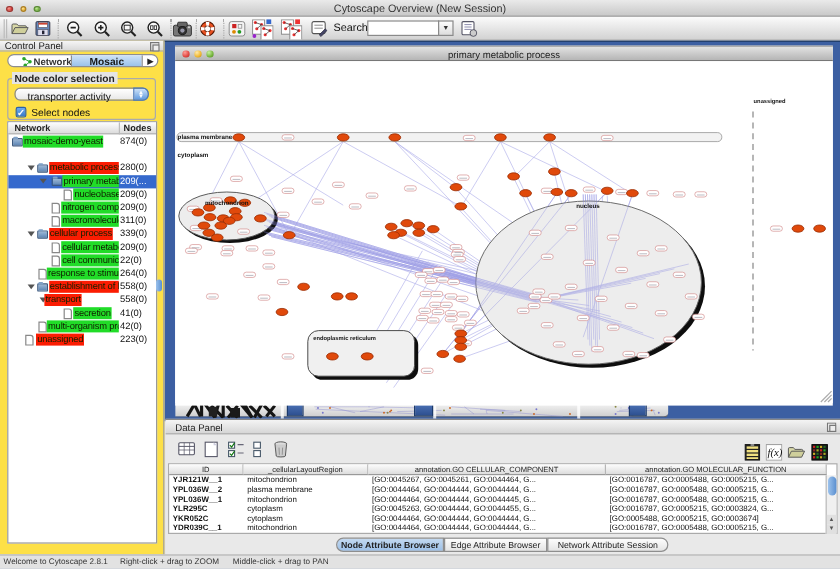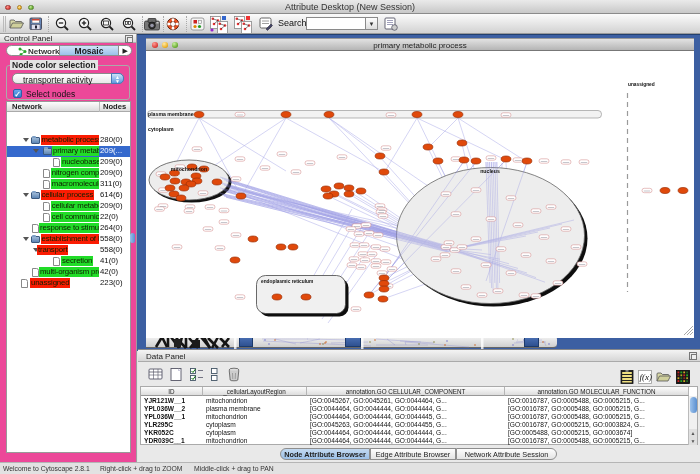--- a/index.html
+++ b/index.html
@@ -15,21 +15,21 @@
 
 #desktop{left:137px;top:34px;width:563px;height:317px;background:#3c5fa2;border-top:1px solid #23406e}
 
 #netwin{left:146px;top:38px;width:548px;height:300px;background:#fff}
 #nettitle{position:absolute;left:0;top:0;width:548px;height:13px;background:linear-gradient(#e2e2e2,#b5b5b5);border-bottom:1px solid #777;border-top:1px solid #999}
 #nettitle .t{position:absolute;left:0;right:0;top:2px;text-align:center;font-size:8px;color:#222}
 
 #peek{left:146px;top:335px;width:411px;height:13px;background:linear-gradient(#f4f4f4,#cfcfcf);border-top:1px solid #999;border-bottom:1px solid #666;border-radius:0 4px 4px 0}
 .bluesq{position:absolute;top:336px;width:14px;height:11px;background:linear-gradient(#4a70b4,#2e5090);border:1px solid #1c3a6b}
 
-#cp{left:0;top:34px;width:137px;height:428px;background:#ec4899;border-right:1px solid #9e9e9e}
+#cp{left:0;top:34px;width:137px;height:428px;background:#fde047;border-right:1px solid #9e9e9e}
 #cptitle{position:absolute;left:0;top:0;width:136px;height:9px;background:linear-gradient(#f6f6f6,#d9d9d9);border-bottom:1px solid #b0b0b0;font-size:8px;color:#222}
 #cptitle span{position:absolute;left:4px;top:0px}
 #tabs{position:absolute;left:6px;top:11px;width:126px;height:11px;background:#fff;border:1px solid #8e8e8e;border-radius:6px;overflow:hidden}
 #tabs .net{position:absolute;left:0;top:0;width:53px;height:11px;font-size:8.5px;font-weight:bold;color:#333}
 #tabs .mos{position:absolute;left:52px;top:0;width:60px;height:11px;background:linear-gradient(#cfe3f7,#8fbbe8);border-left:1px solid #8e8e8e;border-right:1px solid #8e8e8e;font-size:8.5px;font-weight:bold;color:#1a1a1a;text-align:center}
 #tabs .arr{position:absolute;right:3px;top:1px;font-size:7px;color:#222}
 #groupbox{position:absolute;left:6px;top:31px;width:124px;height:35px;border:1px solid #aaa;border-radius:3px}
 #gblabel{position:absolute;left:10px;top:26px;background:#e4e4e4;padding:0 2px;font-size:8.5px;font-weight:bold;color:#222}
 #combo{position:absolute;left:12px;top:39px;width:112px;height:11px;background:linear-gradient(#fff,#e8e8e8);border:1px solid #8a8a8a;border-radius:5px;font-size:8.5px;color:#111}
 #combo .txt{position:absolute;left:10px;top:1px}
@@ -63,21 +63,21 @@
 #status{left:0;top:462px;width:700px;height:12px;background:#e2e2e2;border-top:1px solid #b5b5b5;font-size:6.8px;color:#333}
 #status span{position:absolute;top:2px}
 .icon{position:absolute}
 </style></head>
 <body>
 <div id="app">
   <div id="titlebar" class="abs">
     <div class="light" style="left:5px;background:radial-gradient(circle at 35% 30%,#ff9d96,#df4640 60%,#a8302c);border:0.5px solid #9f3733"></div>
     <div class="light" style="left:16.5px;background:radial-gradient(circle at 35% 30%,#ffe9a8,#efb62f 60%,#b8860b);border:0.5px solid #ab7e22"></div>
     <div class="light" style="left:28px;background:radial-gradient(circle at 35% 30%,#c8efa0,#74b43c 60%,#4e8426);border:0.5px solid #5a8a35"></div>
-    <div class="t">Attribute Desktop (New Session)</div>
+    <div class="t">Cytoscape Overview (New Session)</div>
   </div>
   <div id="toolbar" class="abs">
       <span class="sep" style="left:3px"></span>
       <span class="sep" style="left:5px"></span>
       <svg class="icon" style="left:9px;top:3px" width="15" height="14" viewBox="0 0 15 14">
         <path d="M1 11 L1 4 Q1 3 2 3 L5 3 L6.5 4.5 L12 4.5 Q13 4.5 13 5.5 L13 6" fill="#d8d8a8" stroke="#555" stroke-width="0.8"></path>
         <path d="M1 11 L3.5 6 L14.5 6 L12 11 Z" fill="#cfcf9b" stroke="#555" stroke-width="0.8"></path>
       </svg>
       <svg class="icon" style="left:29px;top:3px" width="14" height="14" viewBox="0 0 14 14">
         <rect x="1" y="1" width="11.5" height="11.5" rx="1" fill="#6688bb" stroke="#334" stroke-width="0.8"></rect>
@@ -698,20 +698,25 @@
         </span>
       </div>
     <div id="cbx">✓</div>
       <div id="cbxlbl">Select nodes</div>
     <div id="tree">
       <div id="treehead">
           <span style="position:absolute;left:5px;top:0">Network</span>
           <span style="position:absolute;left:96px;top:0">Nodes</span>
           <span style="position:absolute;left:92px;top:0;width:1px;height:10px;background:#bbb"></span>
         </div>
+      <div class="trow" style="top:10.5px">
+          <span class="fold" style="left:3px"></span>
+          <span class="lbl g" style="left:12px;max-width:80px;overflow:hidden">mosaic-demo-yeast</span>
+          <span class="num" style="color:#111">874(0)</span>
+        </div>
         <div class="trow" style="top:32.5px">
           <span class="tri" style="left:15.6px"></span>
           <span class="fold" style="left:23.5px"></span>
           <span class="lbl r" style="left:33.5px;max-width:58px;overflow:hidden">metabolic process</span>
           <span class="num" style="color:#111">280(0)</span>
         </div>
         <div class="trow" style="top:43.5px">
           <span class="seln"></span>
           <span class="tri" style="left:25.7px"></span>
           <span class="fold" style="left:35.9px"></span>
@@ -730,21 +735,21 @@
         </div>
         <div class="trow" style="top:76.5px">
           <span class="file" style="left:35.9px"></span>
           <span class="lbl g" style="left:43.8px;max-width:48px;overflow:hidden">macromolecule</span>
           <span class="num" style="color:#111">311(0)</span>
         </div>
         <div class="trow" style="top:87.5px">
           <span class="tri" style="left:15.6px"></span>
           <span class="fold" style="left:23.5px"></span>
           <span class="lbl r" style="left:33.5px;max-width:58px;overflow:hidden">cellular process</span>
-          <span class="num" style="color:#111">614(6)</span>
+          <span class="num" style="color:#111">339(0)</span>
         </div>
         <div class="trow" style="top:98.5px">
           <span class="file" style="left:35.9px"></span>
           <span class="lbl g" style="left:43.8px;max-width:48px;overflow:hidden">cellular metabo</span>
           <span class="num" style="color:#111">209(0)</span>
         </div>
         <div class="trow" style="top:109.5px">
           <span class="file" style="left:35.9px"></span>
           <span class="lbl g" style="left:43.8px;max-width:48px;overflow:hidden">cell communicat</span>
           <span class="num" style="color:#111">22(0)</span>

